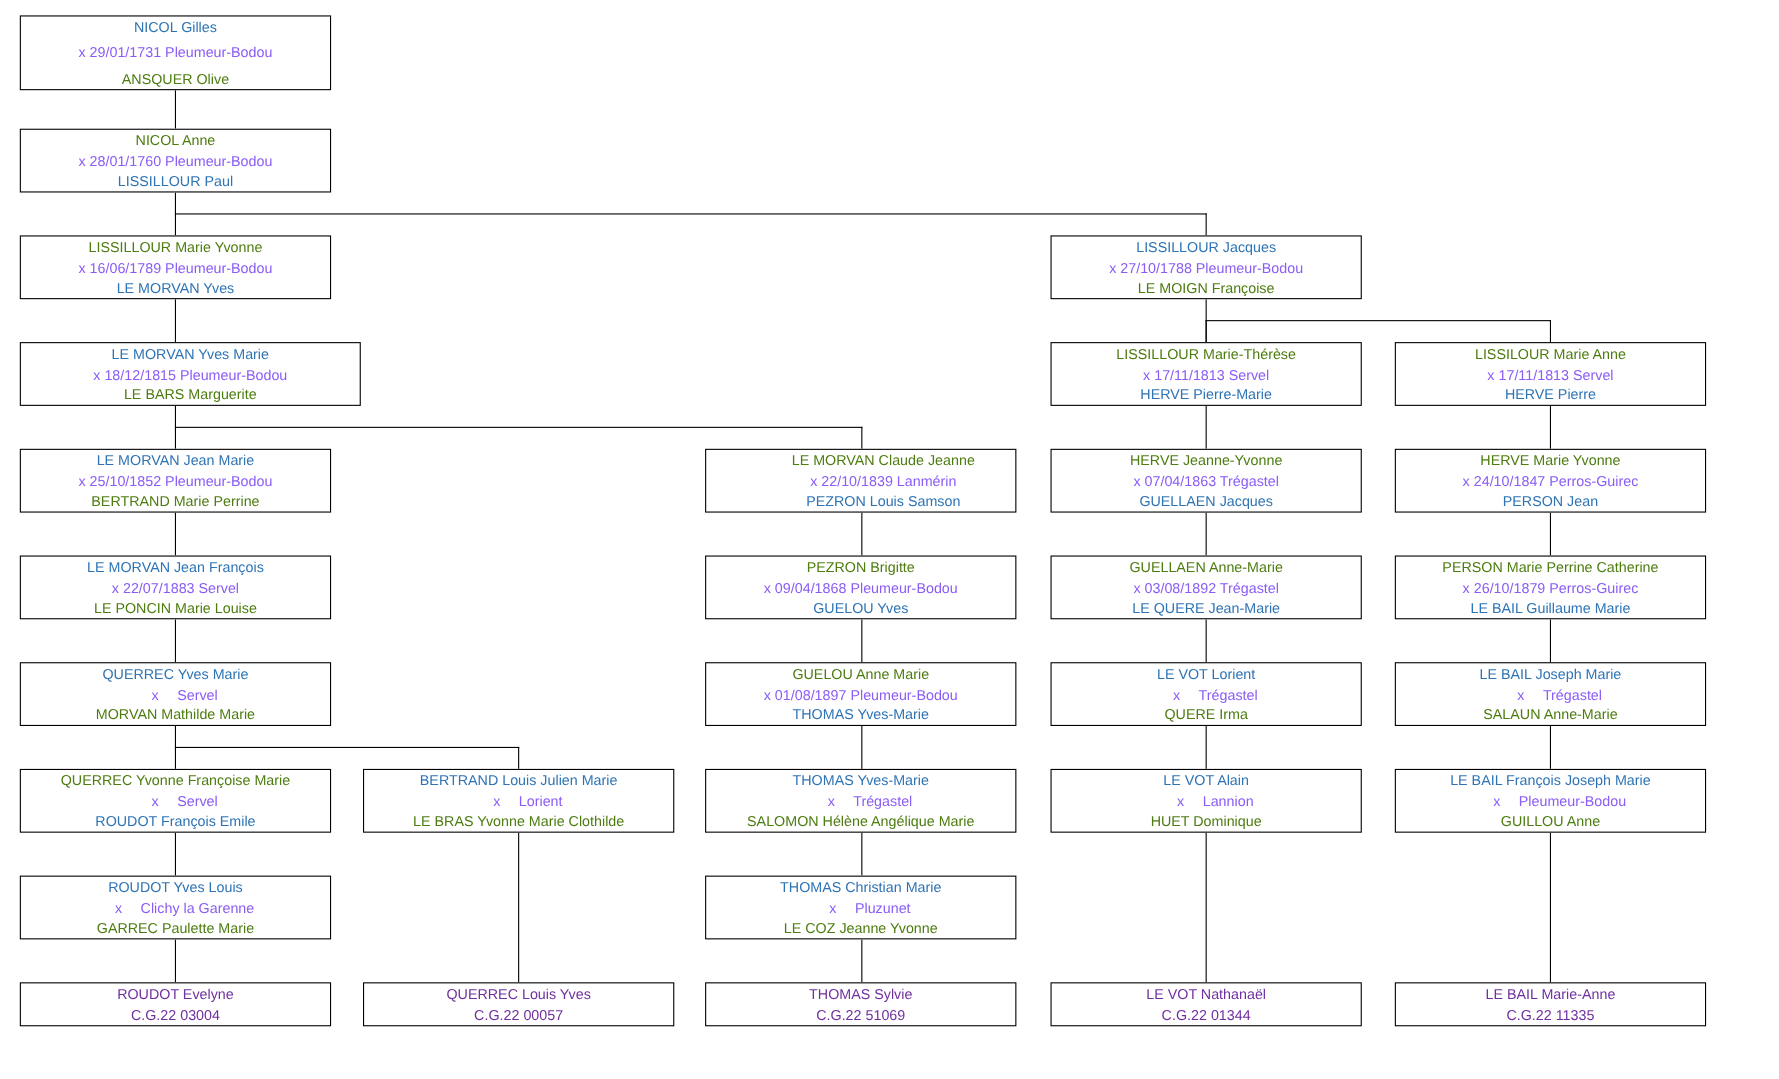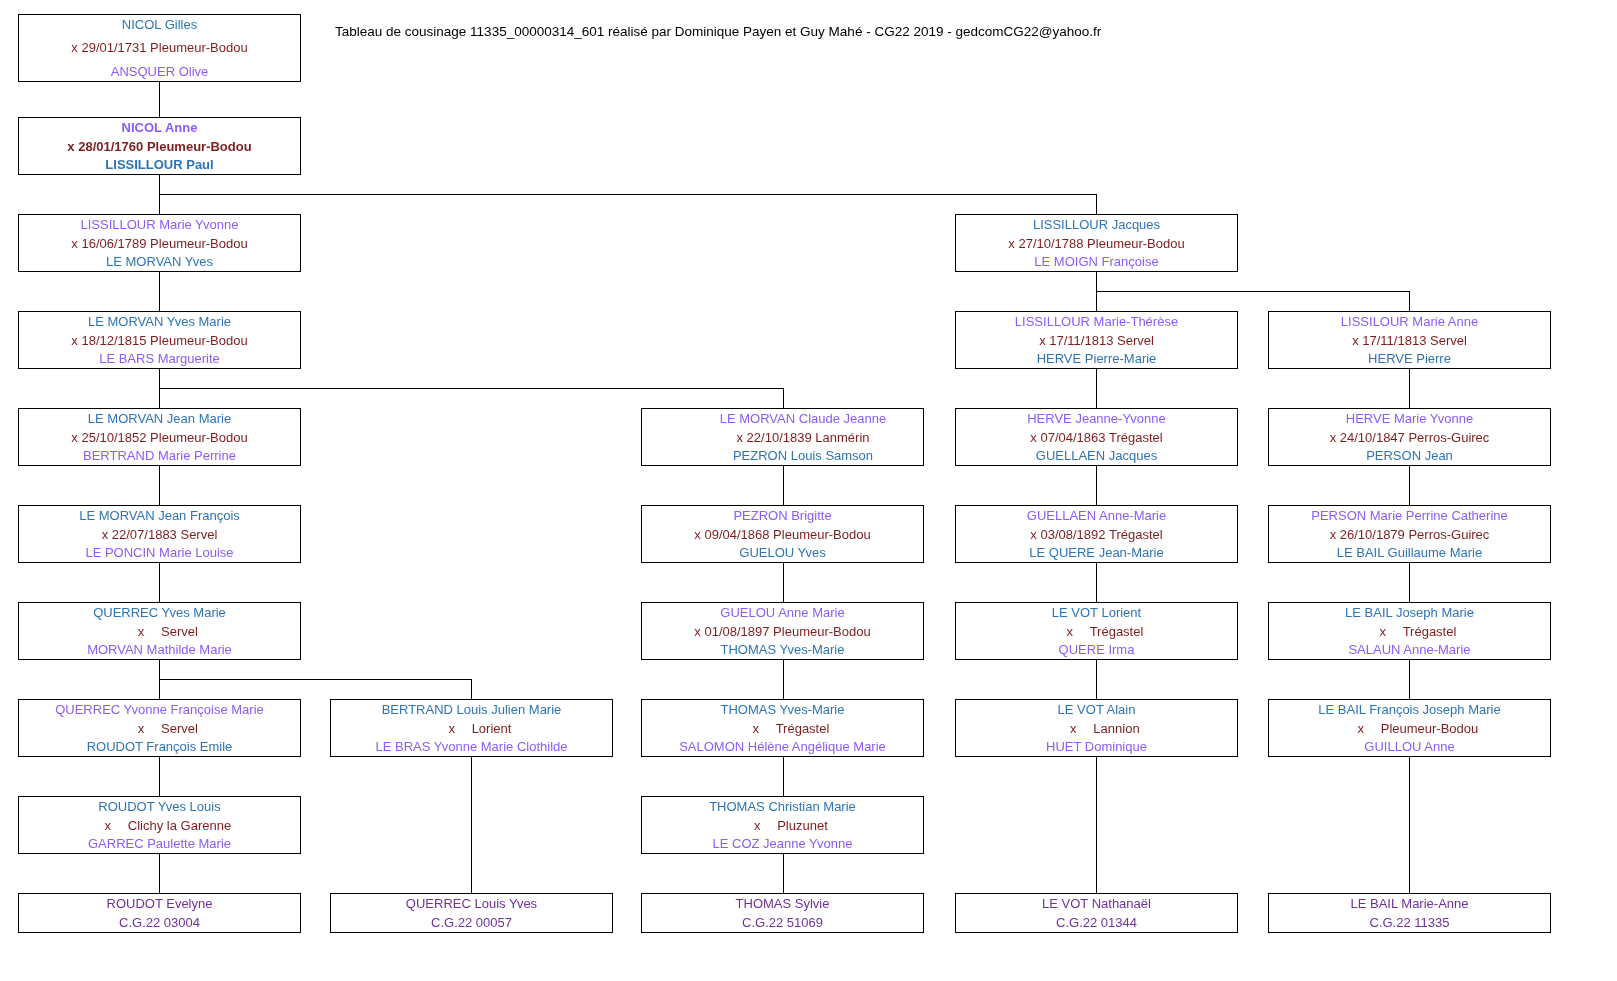--- a/index.html
+++ b/index.html
@@ -35,22 +35,22 @@
     flex-direction: column;
     justify-content: space-between;
   }
   .node .line {
     font-size: 13px;
     line-height: 19.5px;
     white-space: nowrap;
     overflow: hidden;
   }
   .male   { color: #2E74B5; }
-  .female { color: #8b5cf6; }
-  .union  { color: #7f1d1d; }
+  .female { color: #4d7c0f; }
+  .union  { color: #8b5cf6; }
   .descend { color: #7030A0; }
 
   .union .u-x { }
   .union .u-date { }
   .union .u-place { }
   .union.split .u-x   { display:inline-block; width: 40px; text-align: center; }
   .union.split .u-place { display:inline-block; }
 
   .vline {
     position: absolute;
@@ -63,44 +63,43 @@
     height: 1.4px;
     background: #000000;
     z-index: 1;
   }
 </style>
 </head>
 <body>
 
 <div id="chart">
 
-  <div class="header-note" style="left:335px; top:22px;">Tableau de cousinage 11335_00000314_601 réalisé par Dominique Payen et Guy Mahé - CG22 2019 - gedcomCG22@yahoo.fr</div>
 
   <div id="nodes-layer">
       <div class="node" style="left: 18px; top: 14px; width: 283px; height: 68px;">
         <div class="line male">NICOL Gilles</div>
         <div class="line union"><span class="u-x">x</span><span class="u-date"> 29/01/1731</span><span class="u-place"> Pleumeur-Bodou</span></div>
         <div class="line female">ANSQUER Olive</div>
       </div>
-      <div class="node" style="left: 18px; top: 117px; width: 283px; height: 58px; font-weight: bold;">
+      <div class="node" style="left: 18px; top: 117px; width: 283px; height: 58px;">
         <div class="line female">NICOL Anne</div>
         <div class="line union"><span class="u-x">x</span><span class="u-date"> 28/01/1760</span><span class="u-place"> Pleumeur-Bodou</span></div>
         <div class="line male">LISSILLOUR Paul</div>
       </div>
       <div class="node" style="left: 18px; top: 214px; width: 283px; height: 58px;">
         <div class="line female">LISSILLOUR Marie Yvonne</div>
         <div class="line union"><span class="u-x">x</span><span class="u-date"> 16/06/1789</span><span class="u-place"> Pleumeur-Bodou</span></div>
         <div class="line male">LE MORVAN Yves</div>
       </div>
       <div class="node" style="left: 955px; top: 214px; width: 283px; height: 58px;">
         <div class="line male">LISSILLOUR Jacques</div>
         <div class="line union"><span class="u-x">x</span><span class="u-date"> 27/10/1788</span><span class="u-place"> Pleumeur-Bodou</span></div>
         <div class="line female">LE MOIGN Françoise</div>
       </div>
-      <div class="node" style="left: 18px; top: 311px; width: 283px; height: 58px;">
+      <div class="node" style="left: 18px; top: 311px; width: 310px; height: 58px;">
         <div class="line male">LE MORVAN Yves Marie</div>
         <div class="line union"><span class="u-x">x</span><span class="u-date"> 18/12/1815</span><span class="u-place"> Pleumeur-Bodou</span></div>
         <div class="line female">LE BARS Marguerite</div>
       </div>
       <div class="node" style="left: 955px; top: 311px; width: 283px; height: 58px;">
         <div class="line female">LISSILLOUR Marie-Thérèse</div>
         <div class="line union"><span class="u-x">x</span><span class="u-date"> 17/11/1813</span><span class="u-place"> Servel</span></div>
         <div class="line male">HERVE Pierre-Marie</div>
       </div>
       <div class="node" style="left: 1268px; top: 311px; width: 283px; height: 58px;">

